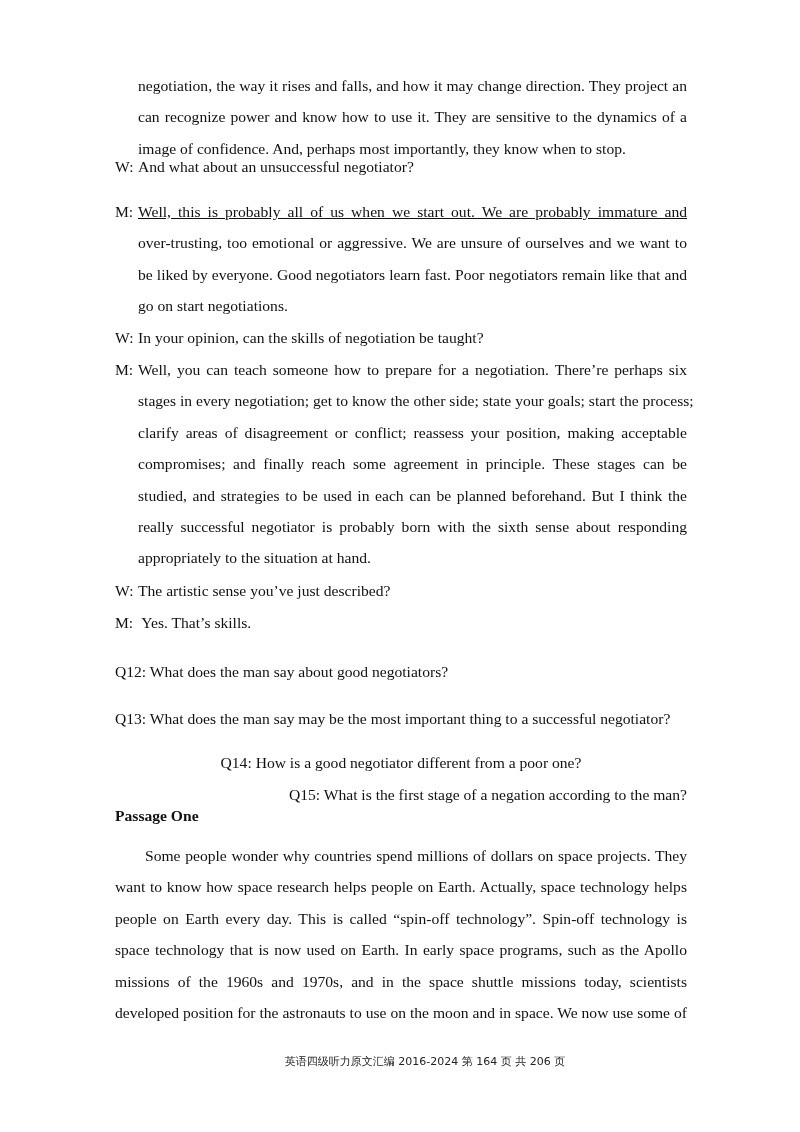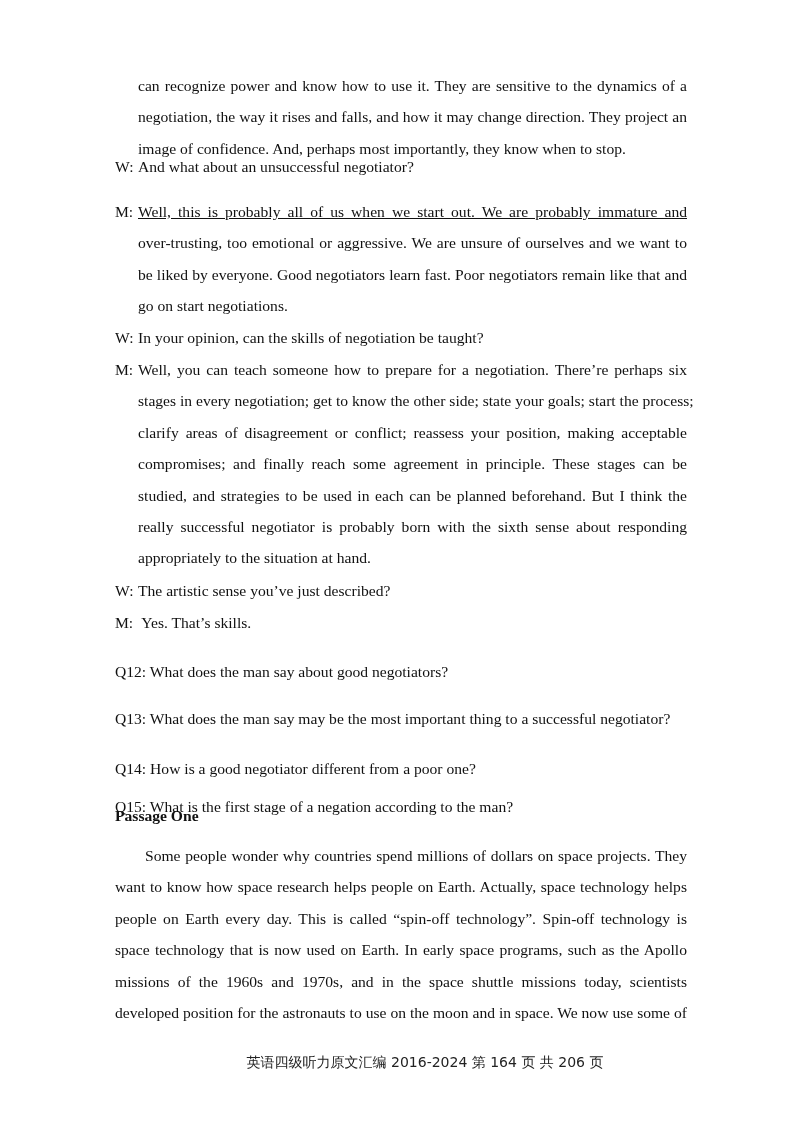--- a/index.html
+++ b/index.html
@@ -17,32 +17,32 @@
     .line.last { text-align-last: left; }
     .indent { padding-left: 23px; }
     .spk {
       display: inline-block; width: 23px;
     }
     .row { height: 31.4px; line-height: 31.4px; white-space: nowrap; }
     .heading { font-weight: bold; }
     .para-first { padding-left: 30px; }
     .footer {
       position: absolute; top: 1054px; left: 0; width: 800px; text-align: center;
-      font-family: "DejaVu Sans", "Liberation Sans", sans-serif; font-size: 14px; color: #222;
+      font-family: "DejaVu Sans", "Liberation Sans", sans-serif; font-size: 11px; color: #222;
       padding-left: 50px; box-sizing: border-box;
     }
   </style>
 </head>
 <body>
 
 <div class="page">
 
   <div class="block" style="top:70px;">
+    <div class="line indent">negotiation, the way it rises and falls, and how it may change direction. They project an</div>
     <div class="line indent">can recognize power and know how to use it. They are sensitive to the dynamics of a</div>
-    <div class="line indent">negotiation, the way it rises and falls, and how it may change direction. They project an</div>
     <div class="line indent last">image of confidence. And, perhaps most importantly, they know when to stop.</div>
   </div>
 
   <div class="block" style="top:151px;">
     <div class="row"><span class="spk">W:</span><span>And what about an unsuccessful negotiator?</span></div>
   </div>
 
   <div class="block" style="top:196px;">
     <div class="line" style="position:relative;">
         <span class="spk" style="position:absolute;left:0;">M:</span>
@@ -74,22 +74,22 @@
     <div class="row"><span class="spk">W:</span><span>The artistic sense you’ve just described?</span></div>
   </div>
 
   <div class="block" style="top:607px;">
     <div class="row"><span class="spk">M:</span><span style="white-space:pre;"> Yes. That’s skills.</span></div>
   </div>
 
   <div class="block" style="top:656px;">
     <div class="row">Q12: What does the man say about good negotiators?</div>
     <div class="row" style="margin-top:16px;">Q13: What does the man say may be the most important thing to a successful negotiator?</div>
-    <div class="row" style="margin-top:18px;">Q14: How is a good negotiator different from a poor one?</div>
-    <div class="row" style="margin-top:7px;">Q15: What is the first stage of a negation according to the man?</div>
+    <div class="row" style="margin-top:12px;text-align:center;">Q14: How is a good negotiator different from a poor one?</div>
+    <div class="row" style="margin-top:1px;text-align:right;">Q15: What is the first stage of a negation according to the man?</div>
   </div>
 
   <div class="block" style="top:800px;">
     <div class="row heading">Passage One</div>
   </div>
   <div class="block" style="top:840px;">
     <div class="line para-first">Some people wonder why countries spend millions of dollars on space projects. They</div>
     <div class="line">want to know how space research helps people on Earth. Actually, space technology helps</div>
     <div class="line">people on Earth every day. This is called “spin-off technology”. Spin-off technology is</div>
     <div class="line">space technology that is now used on Earth. In early space programs, such as the Apollo</div>

